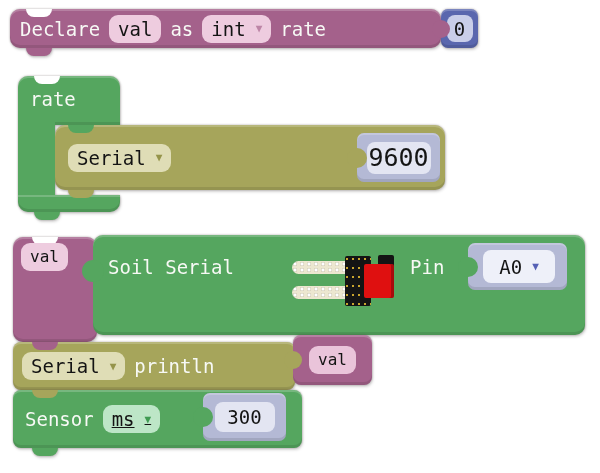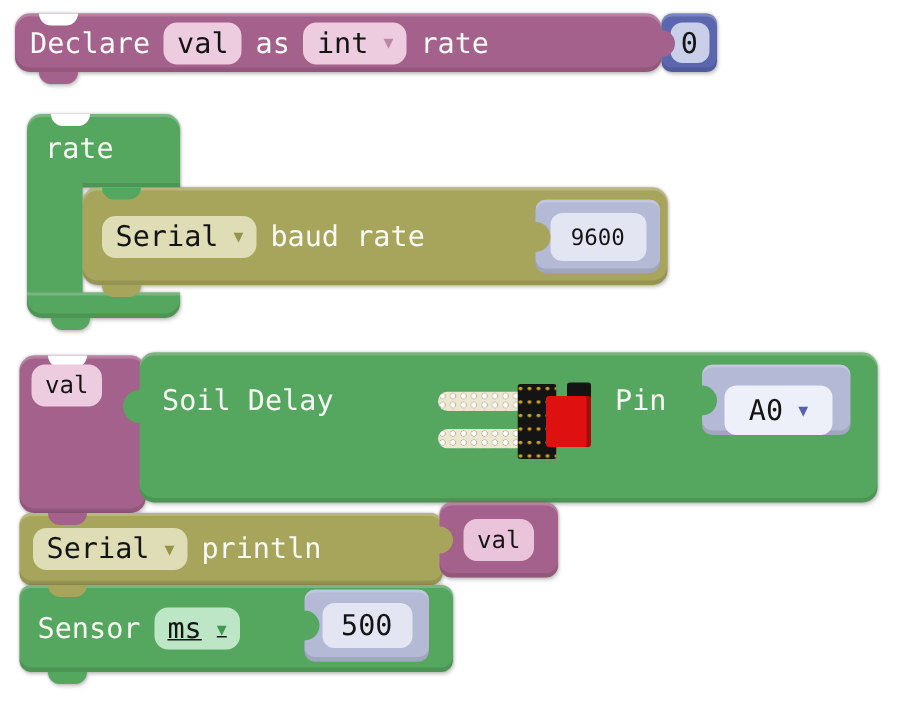--- a/index.html
+++ b/index.html
@@ -62,51 +62,50 @@
     </div>
 
     <div class="piece body olive" style="left:37px;top:49px;width:390px;height:65px;border-radius:10px;"></div>
     <div class="bump green" style="left:50px;top:49px;"></div>
     <div class="bump olive" style="left:50px;top:114px;"></div>
     <div class="row" style="left:50px;top:49px;height:65px;">
       <span class="chip dd" style="background:#dfddb6;">
         <span>Serial</span>
         <span class="arr" style="color:#95944a;">▼</span>
       </span>
-      <span>baud rate</span>
     </div>
     <div class="vblock body lav" style="left:339px;top:57px;width:83px;height:49px;">
       <span class="bite olive" style="left:-10px;width:20px;height:20px;"></span>
-      <span class="vfield" style="width:64px;height:32px;background:#e3e5f2;font-size:15px;">9600</span>
+      <span class="vfield" style="width:64px;height:32px;background:#e3e5f2;font-size:25px;">9600</span>
     </div>
   </div>
 
   <div class="group" style="left:13px;top:235px;width:575px;height:112px;">
 
     <div class="piece body mauve" style="left:0;top:2px;width:84px;height:105px;border-radius:10px;"></div>
     <div class="notch" style="left:19px;top:2px;"></div>
     <span class="chip" style="position:absolute;left:8px;top:8px;">val</span>
 
     <div class="piece body green" style="left:80px;top:0;width:492px;height:100px;border-radius:10px;"></div>
     <div class="piece green" style="left:69px;top:25px;width:22px;height:22px;border-radius:50%;"></div>
     <div class="row" style="left:95px;top:18px;height:28px;">
-      <span>Soil Delay</span>
+      <span>Soil Serial</span>
     </div>
 
     <div style="position:absolute;left:279px;top:18px;width:110px;height:64px;">
       <div class="piece" style="left:0;top:8px;width:58px;height:13px;background:#ece7d0;border-radius:7px 1px 1px 7px;background-image:radial-gradient(circle at 3px 3px,#ffffff 1.4px,rgba(120,110,80,.55) 1.9px,transparent 2.2px);background-size:7px 6px;"></div>
       <div class="piece" style="left:0;top:33px;width:58px;height:13px;background:#ece7d0;border-radius:7px 1px 1px 7px;background-image:radial-gradient(circle at 3px 3px,#ffffff 1.4px,rgba(120,110,80,.55) 1.9px,transparent 2.2px);background-size:7px 6px;"></div>
       <div class="piece" style="left:53px;top:3px;width:26px;height:50px;background:#141414;border-radius:2px;background-image:radial-gradient(circle at 2px 3px,#caa52e 1px,transparent 1.4px);background-size:6px 9px;"></div>
       <div class="piece" style="left:86px;top:2px;width:16px;height:13px;background:#141414;border-radius:2px;"></div>
       <div class="piece" style="left:72px;top:11px;width:30px;height:34px;background:#df1010;border-radius:2px;box-shadow:inset -3px 0 0 rgba(0,0,0,.25);"></div>
     </div>
     <div class="row" style="left:397px;top:18px;height:28px;">
       <span>Pin</span>
     </div>
-    <div class="vblock body lav" style="left:455px;top:8px;width:99px;height:47px;justify-content:flex-start;align-items:flex-end;">
+    <div class="vblock body lav" style="left:455px;top:8px;width:99px;height:47px;justify-content:flex-start;">
       <span class="bite green" style="left:-10px;width:20px;height:20px;"></span>
       <span class="vfield dd" style="width:72px;height:33px;background:#eef0f9;font-size:19px;gap:10px;margin-left:15px;">
         <span>A0</span>
         <span class="arr" style="color:#5560b5;">▼</span>
       </span>
     </div>
   </div>
 
   <div class="group" style="left:13px;top:333px;width:365px;height:58px;">
     <div class="piece body olive" style="left:0;top:9px;width:282px;height:48px;border-radius:8px;"></div>
@@ -130,17 +129,17 @@
     <div class="bump green" style="left:19px;top:60px;"></div>
     <div class="row" style="left:12px;top:2px;height:58px;">
       <span>Sensor</span>
       <span class="chip dd" style="background:#bde6c7;text-decoration:underline;">
         <span>ms</span>
         <span class="arr" style="color:#3f9b52;">▼</span>
       </span>
     </div>
     <div class="vblock body lav" style="left:190px;top:5px;width:83px;height:48px;">
       <span class="bite green" style="left:-10px;width:20px;height:20px;"></span>
-      <span class="vfield" style="width:60px;height:30px;background:#e3e5f2;font-size:19px;">500</span>
+      <span class="vfield" style="width:60px;height:30px;background:#e3e5f2;font-size:19px;">300</span>
     </div>
   </div>
 
 </div>
 
 </body></html>

